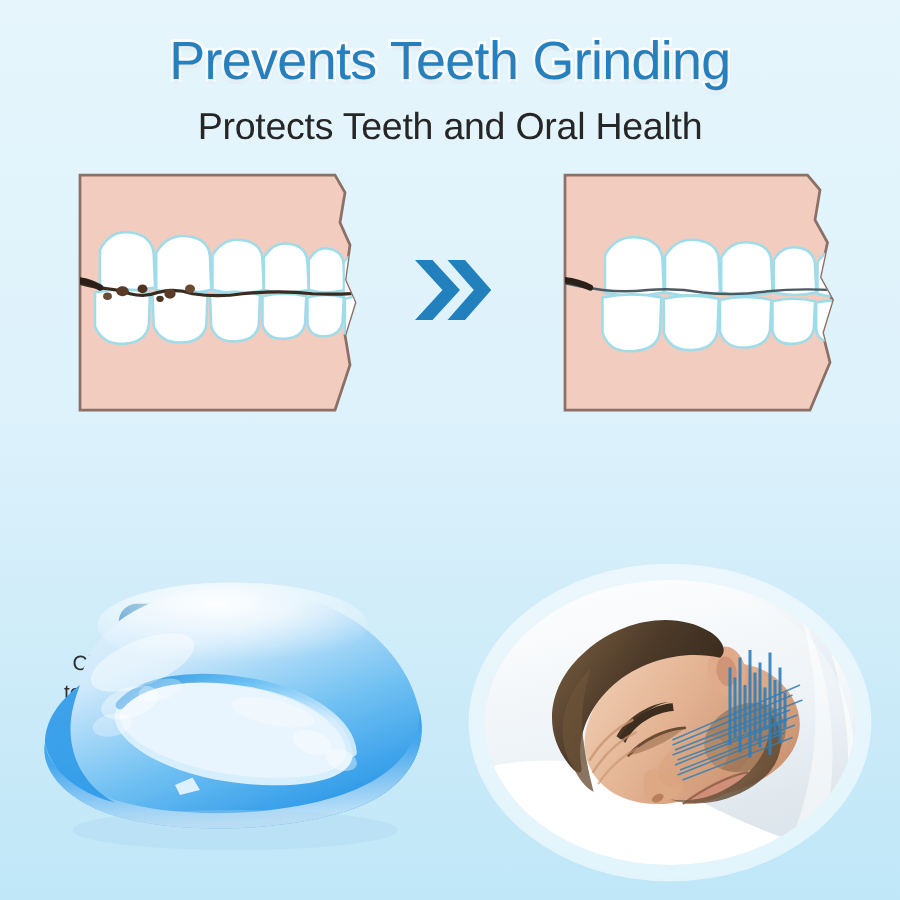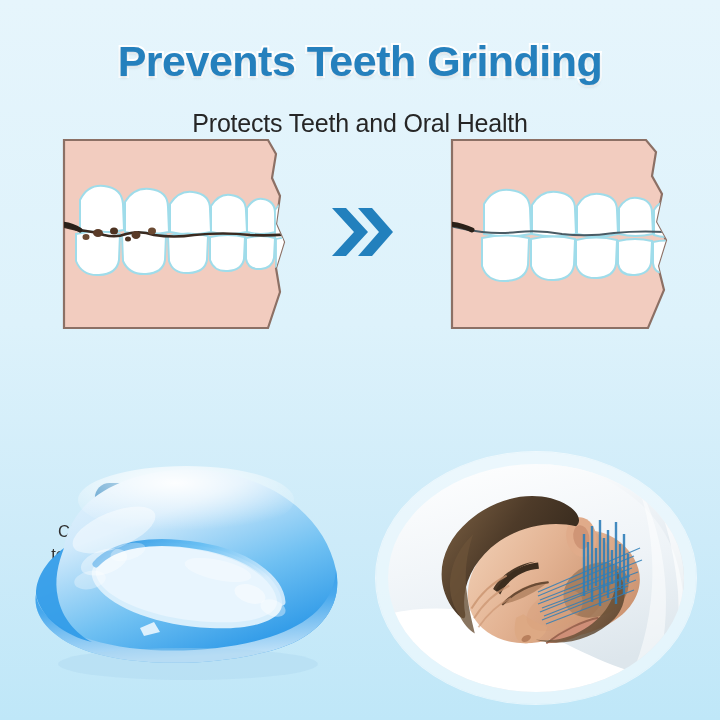--- a/index.html
+++ b/index.html
@@ -22,35 +22,35 @@
   }
 
   
   #header {
     position: absolute;
     top: 0; left: 0;
     width: 720px;
     text-align: center;
   }
   #title {
-    margin: 16px;
+    margin: 4px;
     padding-top: 22px;
     font-size: 43px;
-    font-weight: bold;
+    font-weight: normal;
     letter-spacing: -0.5px;
     color: #2580bd;
     -webkit-text-stroke: 4px #ffffff;
     paint-order: stroke fill;
     text-shadow: 0 2px 3px rgba(120,150,170,0.30);
     line-height: 1.08;
   }
   #subtitle {
     margin: 0;
     padding-top: 9px;
-    font-size: 25px;
+    font-size: 30px;
     font-weight: normal;
     color: #262626;
     letter-spacing: -0.2px;
   }
 
   
   #compare {
     position: absolute;
     top: 138px; left: 0;
     width: 720px;

